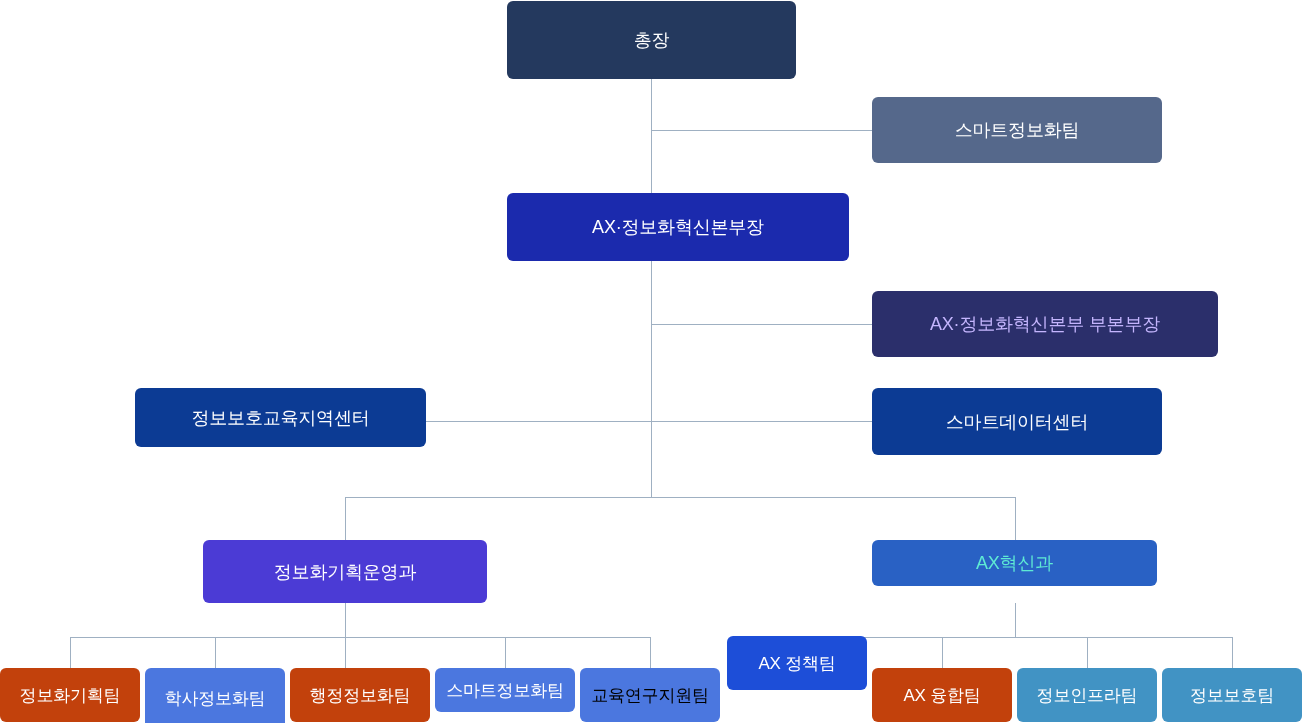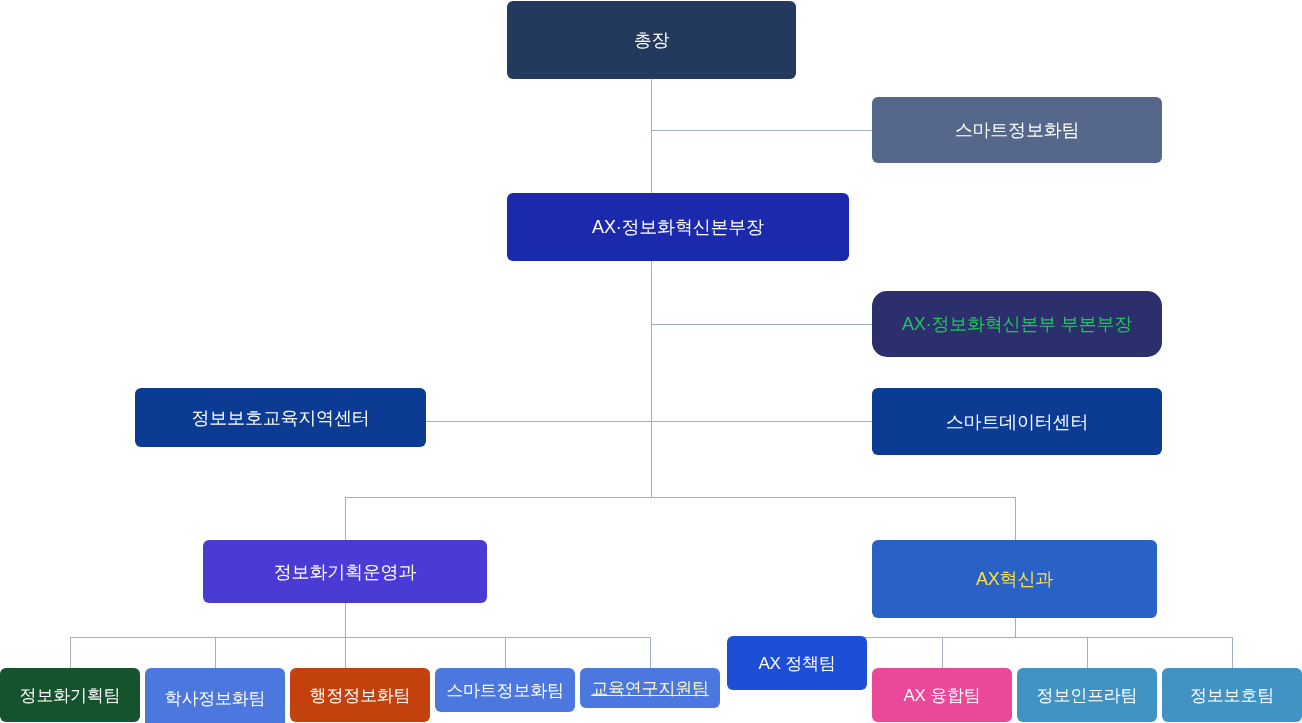--- a/index.html
+++ b/index.html
@@ -53,27 +53,27 @@
     <div class="connector" style="left: 650px; top: 637px; width: 1px; height: 31px; background: rgb(159, 176, 194);"></div>
     <div class="connector" style="left: 1015px; top: 603px; width: 1px; height: 34px; background: rgb(159, 176, 194);"></div>
     <div class="connector" style="left: 797px; top: 637px; width: 435px; height: 1px; background: rgb(159, 176, 194);"></div>
     <div class="connector" style="left: 797px; top: 637px; width: 1px; height: 31px; background: rgb(159, 176, 194);"></div>
     <div class="connector" style="left: 942px; top: 637px; width: 1px; height: 31px; background: rgb(159, 176, 194);"></div>
     <div class="connector" style="left: 1087px; top: 637px; width: 1px; height: 31px; background: rgb(159, 176, 194);"></div>
     <div class="connector" style="left: 1232px; top: 637px; width: 1px; height: 31px; background: rgb(159, 176, 194);"></div>
     <div class="node" style="left: 507px; top: 1px; width: 289px; height: 78px; background: rgb(36, 57, 94); font-size: 18px; color: rgb(255, 255, 255);">총장</div>
     <div class="node" style="left: 872px; top: 97px; width: 290px; height: 66px; background: rgb(85, 104, 139); font-size: 18px; color: rgb(255, 255, 255);">스마트정보화팀</div>
     <div class="node" style="left: 507px; top: 193px; width: 342px; height: 68px; background: rgb(27, 42, 173); font-size: 18px; color: rgb(255, 255, 255);">AX·정보화혁신본부장</div>
-    <div class="node" style="left: 872px; top: 291px; width: 290px; height: 66px; background: rgb(43, 47, 107); font-size: 18px; color: #22c55e; border-radius: 15px;">AX·정보화혁신본부 부본부장</div>
+    <div class="node" style="left: 872px; top: 291px; width: 346px; height: 66px; background: rgb(43, 47, 107); font-size: 18px; color: #c4b5fd;">AX·정보화혁신본부 부본부장</div>
     <div class="node" style="left: 135px; top: 388px; width: 291px; height: 59px; background: rgb(12, 59, 148); font-size: 18px; color: rgb(255, 255, 255);">정보보호교육지역센터</div>
     <div class="node" style="left: 203px; top: 540px; width: 284px; height: 63px; background: rgb(75, 59, 213); font-size: 18px; color: rgb(255, 255, 255);">정보화기획운영과</div>
     <div class="node" style="left: 872px; top: 388px; width: 290px; height: 67px; background: rgb(12, 59, 148); font-size: 18px; color: rgb(255, 255, 255);">스마트데이터센터</div>
-    <div class="node" style="left: 872px; top: 540px; width: 285px; height: 78px; background: rgb(41, 97, 196); font-size: 18px; color: #fde047;">AX혁신과</div>
-    <div class="node" style="left: 0px; top: 668px; width: 140px; height: 54px; background: #14532d; font-size: 17px; color: rgb(255, 255, 255);">정보화기획팀</div>
+    <div class="node" style="left: 872px; top: 540px; width: 285px; height: 46px; background: rgb(41, 97, 196); font-size: 18px; color: #5eead4;">AX혁신과</div>
+    <div class="node" style="left: 0px; top: 668px; width: 140px; height: 54px; background: #c2410c; font-size: 17px; color: rgb(255, 255, 255);">정보화기획팀</div>
     <div class="node" style="left: 145px; top: 668px; width: 140px; height: 61px; background: rgb(75, 119, 223); font-size: 17px; color: rgb(255, 255, 255);">학사정보화팀</div>
     <div class="node" style="left: 290px; top: 668px; width: 140px; height: 54px; background: #c2410c; font-size: 17px; color: rgb(255, 255, 255);">행정정보화팀</div>
     <div class="node" style="left: 435px; top: 668px; width: 140px; height: 44px; background: rgb(75, 119, 223); font-size: 17px; color: rgb(255, 255, 255);">스마트정보화팀</div>
-    <div class="node" style="left: 580px; top: 668px; width: 140px; height: 40px; background: rgb(75, 119, 223); font-size: 17px; color: #fef9c3; text-decoration: underline;">교육연구지원팀</div>
+    <div class="node" style="left: 580px; top: 668px; width: 140px; height: 54px; background: rgb(75, 119, 223); font-size: 17px; color: #000000;">교육연구지원팀</div>
     <div class="node" style="left: 727px; top: 636px; width: 140px; height: 54px; background: #1d4ed8; font-size: 17px; color: rgb(255, 255, 255);">AX 정책팀</div>
-    <div class="node" style="left: 872px; top: 668px; width: 140px; height: 54px; background: #ec4899; font-size: 17px; color: rgb(255, 255, 255);">AX 융합팀</div>
+    <div class="node" style="left: 872px; top: 668px; width: 140px; height: 54px; background: #c2410c; font-size: 17px; color: rgb(255, 255, 255);">AX 융합팀</div>
     <div class="node" style="left: 1017px; top: 668px; width: 140px; height: 54px; background: rgb(65, 147, 196); font-size: 17px; color: rgb(255, 255, 255);">정보인프라팀</div>
     <div class="node" style="left: 1162px; top: 668px; width: 140px; height: 54px; background: rgb(65, 147, 196); font-size: 17px; color: rgb(255, 255, 255);">정보보호팀</div>
   </div>
 
 </body></html>

